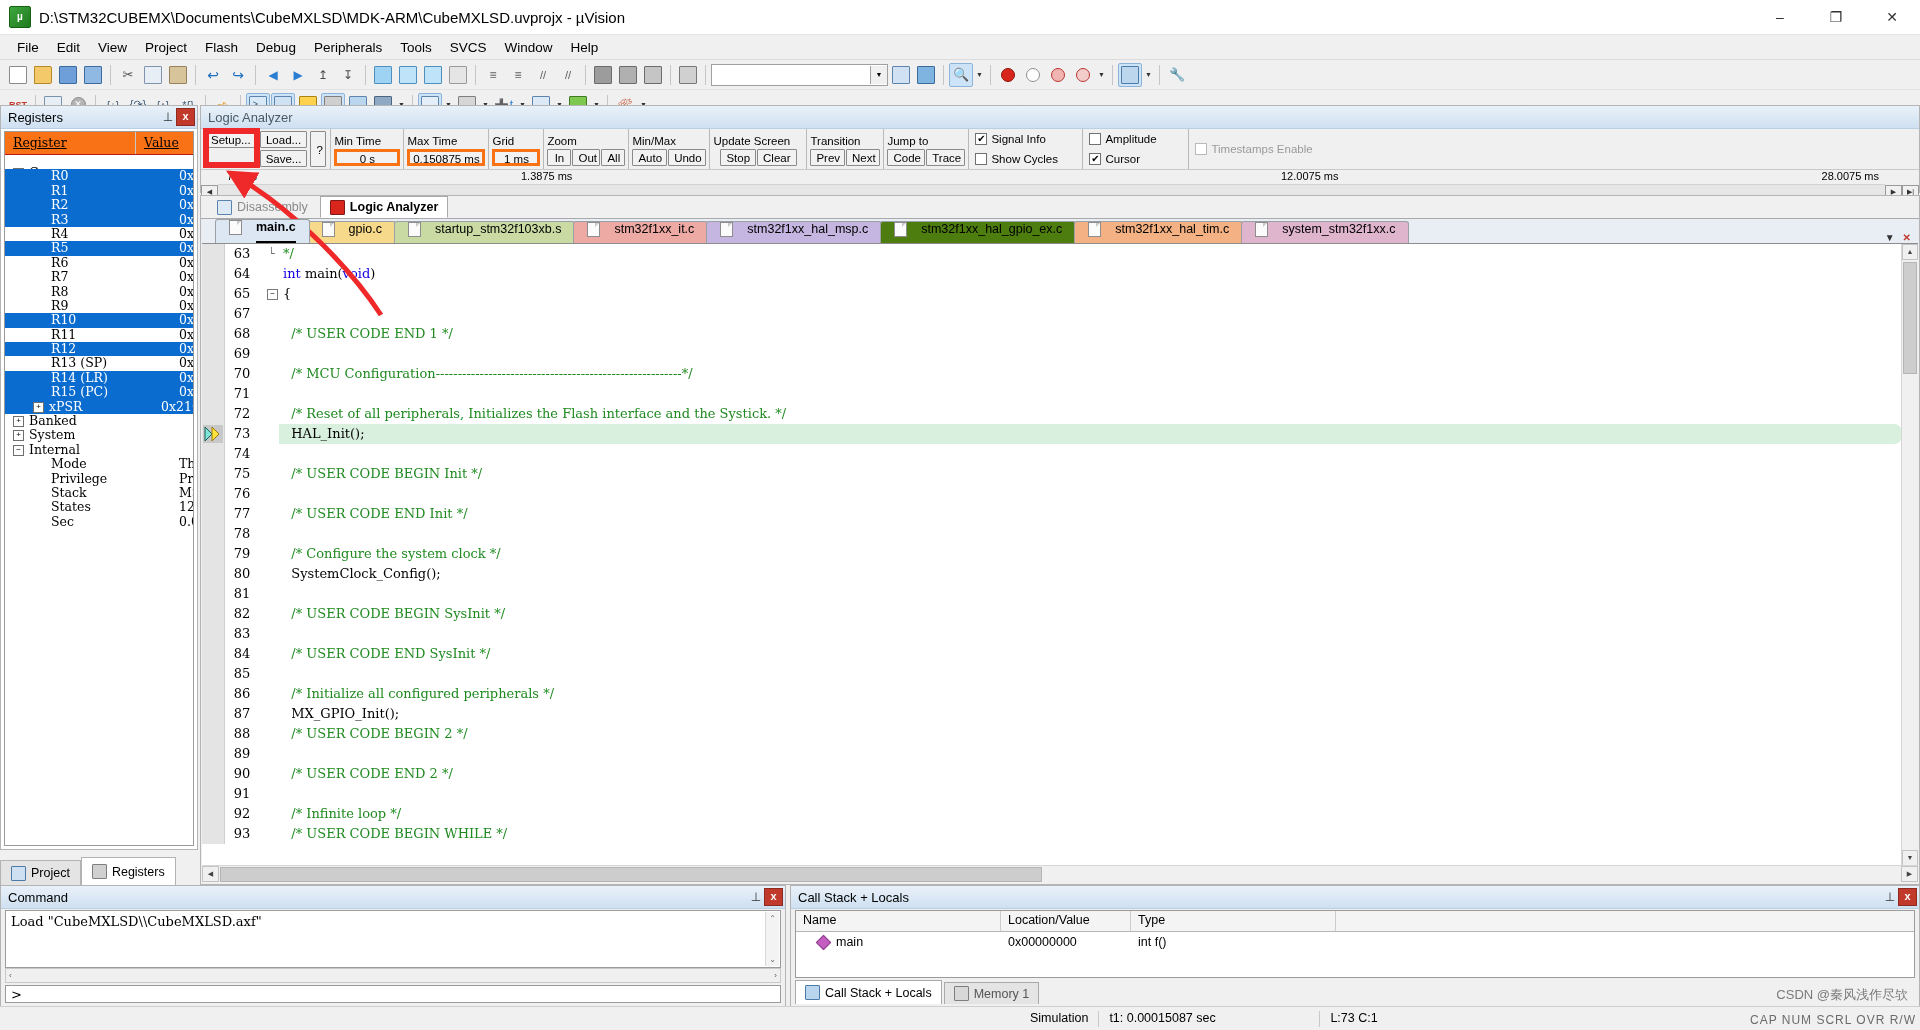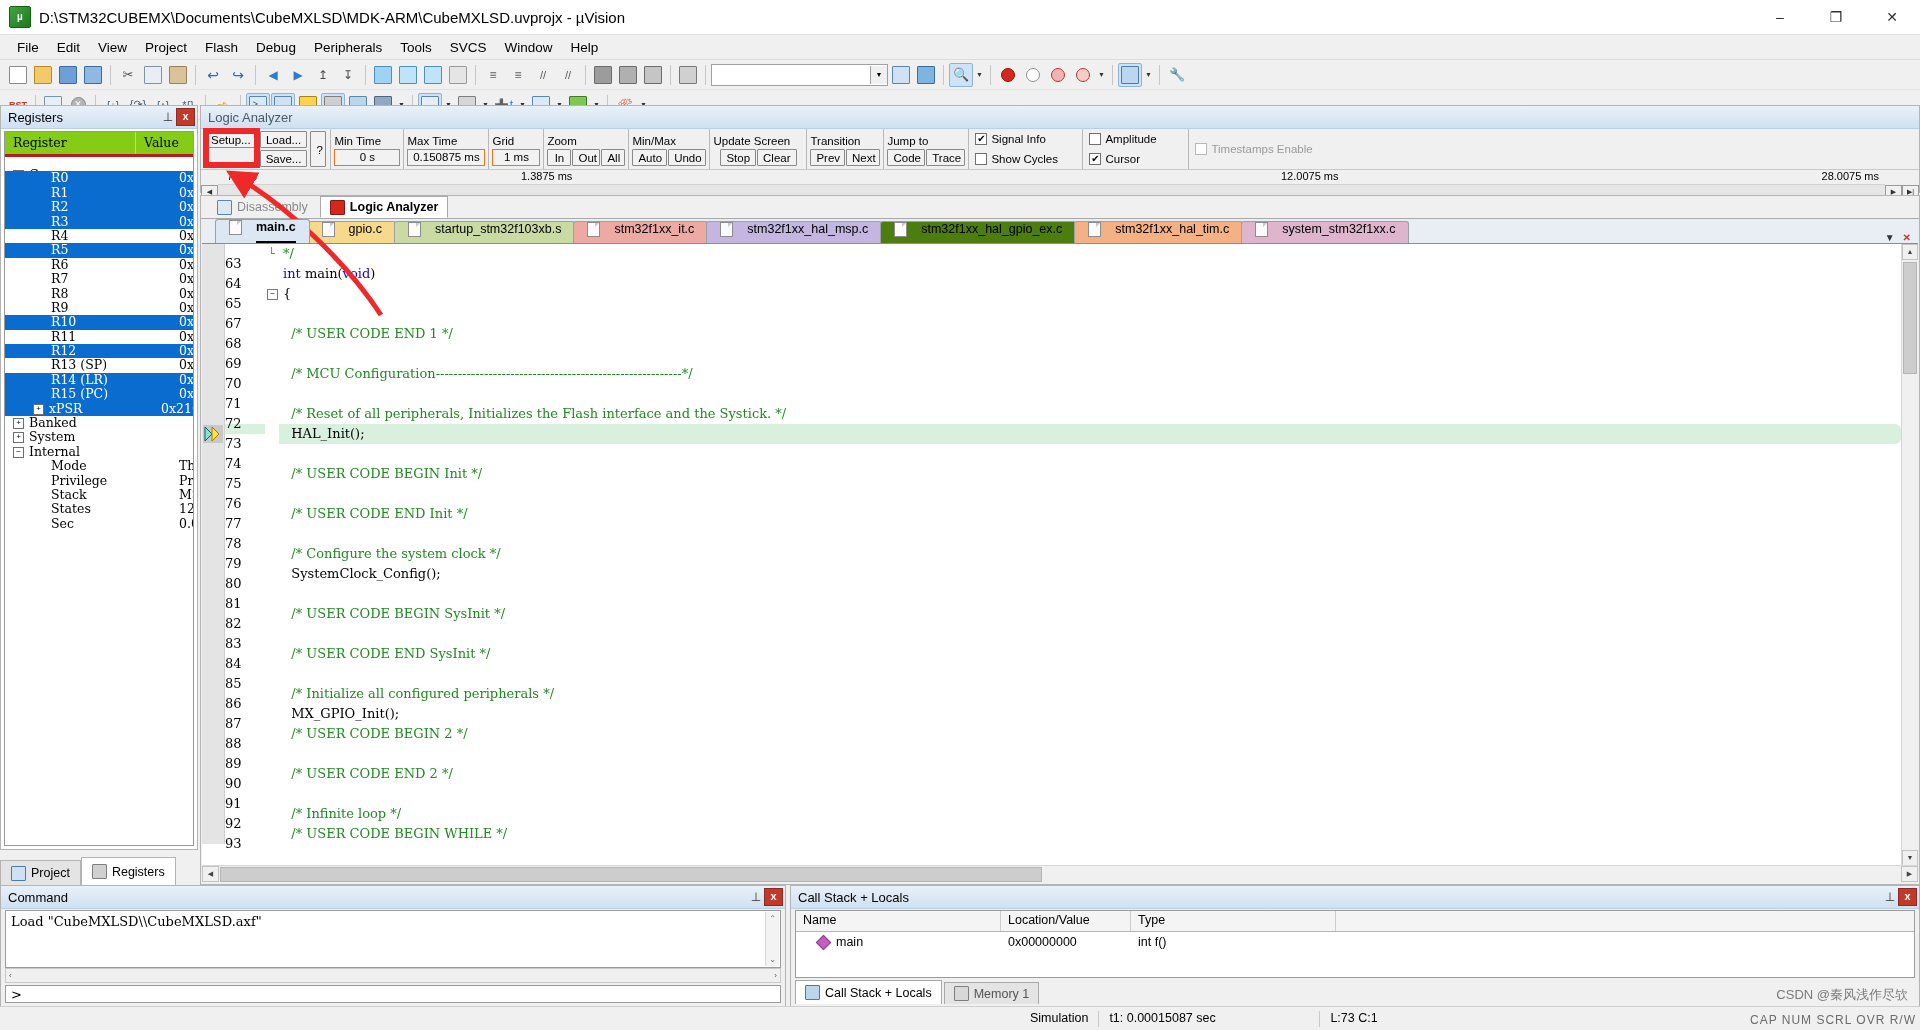--- a/index.html
+++ b/index.html
@@ -55,21 +55,21 @@
   .regpane{position:absolute;left:0;top:0;width:198px;bottom:35px;background:#fff;
            border:1px solid #b4b4b4;box-sizing:border-box;}
   .pane-head{height:22px;background:linear-gradient(#e9f1f9,#cfe0f1);display:flex;align-items:center;
              padding-left:7px;font-size:13px;color:#000;border-bottom:1px solid #b9cfe4;}
   .pane-head .sp{margin-left:auto;display:flex;align-items:center;}
   .pin{width:16px;text-align:center;font-size:12px;color:#333;}
   .xbtn{width:17px;height:16px;background:#c0392b;color:#fff;font-size:11px;font-weight:bold;
         text-align:center;line-height:15px;margin-right:2px;border:1px solid #8d2b20;}
   .reg-grid{position:absolute;left:3px;right:3px;top:25px;bottom:3px;border:1px solid #9a9a9a;
             background:#fff;overflow:hidden;font-family:"DejaVu Serif",serif;font-size:12.5px;}
-  .reg-hdr{display:flex;height:22px;background:#84cc16;border-bottom:3px solid #b91c1c;}
+  .reg-hdr{display:flex;height:22px;background:#f97316;border-bottom:1px solid #b91c1c;text-decoration:underline;}
   .reg-hdr div{padding:3px 0 0 8px;color:#000;}
   .rh1{width:122px;border-right:1px solid #c8c8c8;}
   .rh2{flex:1;}
   .reg-row{display:flex;height:14.4px;line-height:14.4px;}
   .reg-row .nm{width:122px;padding-left:8px;white-space:nowrap;overflow:hidden;}
   .reg-row .vl{flex:1;padding-left:6px;white-space:nowrap;overflow:hidden;}
   .reg-row.sel{background:#0a6ccf;color:#fff;}
   .treebox{display:inline-block;width:9px;height:9px;border:1px solid #6e6e6e;background:#fff;
            font-size:8px;line-height:8px;text-align:center;color:#000;margin-right:5px;
            vertical-align:middle;font-family:"Liberation Sans",sans-serif;}
@@ -83,21 +83,21 @@
   .la{position:absolute;left:200px;top:0;right:0;height:88px;background:#f0f0f0;
       border:1px solid #b4b4b4;box-sizing:border-box;}
   .la-head{height:22px;background:linear-gradient(#e9f1f9,#cfe0f1);display:flex;align-items:center;
            padding-left:7px;font-size:13px;color:#4a5a66;border-bottom:1px solid #b9cfe4;}
   .la-bar{display:flex;height:40px;align-items:stretch;border-bottom:1px solid #c9c9c9;background:#f0f0f0;}
   .lasec{display:flex;flex-direction:column;border-right:1px solid #b9b9b9;padding:0 3px;justify-content:center;}
   .lasec .lbl{font-size:11.5px;text-align:left;color:#000;height:16px;line-height:16px;}
   .lasec .rowb{display:flex;gap:1px;justify-content:center;}
   .btnK{border:1px solid #8a8a8a;background:#f2f2f2;font-size:11.5px;padding:1px 5px;min-width:24px;
         text-align:center;color:#000;border-radius:1px;height:17px;line-height:15px;box-sizing:border-box;}
-  .fld{border:1px solid #f97316;background:#f2f2f2;font-size:11.5px;text-align:center;height:17px;
+  .fld{border:3px solid #f97316;background:#f2f2f2;font-size:11.5px;text-align:center;height:17px;
        line-height:15px;box-sizing:border-box;color:#000;}
   .chkrow{display:flex;align-items:center;gap:4px;height:17px;font-size:11.5px;color:#000;}
   .chkrow.dim{color:#9a9a9a;}
   .cb{width:12px;height:12px;border:1px solid #707070;background:#fff;font-size:10px;line-height:10px;
       text-align:center;color:#000;box-sizing:border-box;}
   .la-scale{height:14px;background:#f0f0f0;position:relative;font-size:11px;color:#000;}
   .la-scale span{position:absolute;top:0;}
   .la-scroll{height:15px;background:#efefef;display:flex;align-items:center;}
   .sarrow{width:17px;height:14px;border:1px solid #9a9a9a;background:#f0f0f0;font-size:7px;
           text-align:center;line-height:12px;color:#333;box-sizing:border-box;}
@@ -122,21 +122,21 @@
   .ftab .nm{white-space:nowrap;}
   .ftab.active .nm{border-bottom:2px solid #000;}
   .tabctl{margin-left:auto;display:flex;align-items:center;gap:8px;padding-right:8px;color:#333;font-size:10px;}
 
   .codewrap{position:absolute;left:1px;right:1px;top:47px;bottom:1px;background:#fff;border-top:1px solid #8d8d8d;}
   .codearea{position:absolute;left:0;right:16px;top:0;bottom:17px;overflow:hidden;background:#fff;
             font-family:"DejaVu Serif",serif;font-size:13px;}
   .crow{display:flex;height:20px;line-height:20px;white-space:pre;}
   .crow.hl{background:#d9f0de;border-radius:8px;}
   .bpcol{width:22px;flex:none;background:#e4e4e4;border-right:1px solid #cfcfcf;position:relative;}
-  .lnum{width:34px;flex:none;text-align:left;color:#000;padding-right:6px;background:#fff;margin-top:10px;}
+  .lnum{width:34px;flex:none;text-align:center;color:#000;padding-right:6px;background:#fff;}
   .foldcol{width:14px;flex:none;position:relative;background:#fff;}
   .ctext{flex:1;padding-left:4px;color:#000;}
   .cm{color:#1f8a1f;}
   .kw{color:#1500e6;}
   .arrow-marker{position:absolute;left:1px;top:1px;width:20px;height:18px;}
   .foldminus{position:absolute;left:2px;top:5px;width:9px;height:9px;border:1px solid #7a7a7a;
              background:#fff;font-size:8px;line-height:7px;text-align:center;color:#000;
              font-family:"Liberation Sans",sans-serif;}
   .vbar-right{position:absolute;right:0;top:0;width:16px;bottom:17px;background:#f0f0f0;border-left:1px solid #d6d6d6;}
   .vthumb{position:absolute;left:1px;right:1px;top:18px;height:110px;background:#cdcdcd;border:1px solid #b5b5b5;}

